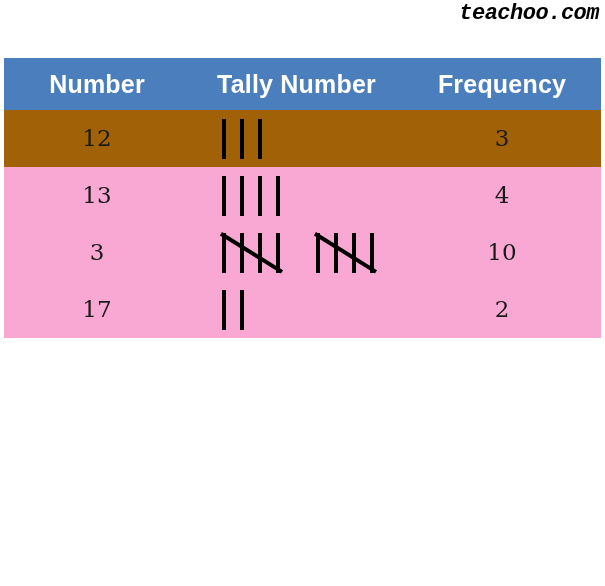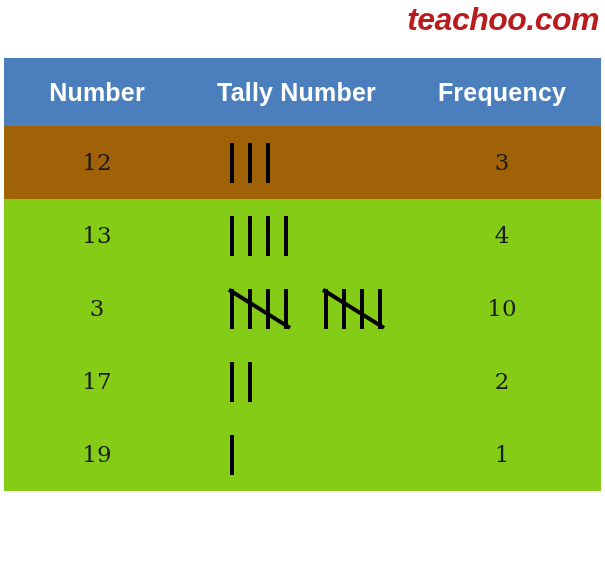--- a/index.html
+++ b/index.html
@@ -13,43 +13,43 @@
     position: relative;
     font-family: "Liberation Sans", sans-serif;
     overflow: hidden;
   }
 
   
   #watermark {
     position: absolute;
     top: 2px;
     right: 6px;
-    font-family: Liberation Sans, sans-serif;
+    font-family: Liberation Mono, monospace;
     font-style: italic;
     font-weight: bold;
-    font-size: 32px;
+    font-size: 22px;
     letter-spacing: -0.5px;
-    color: #b91c1c;
+    color: #000000;
     line-height: 1.1;
     white-space: nowrap;
   }
 
   
   #tally-table {
     position: absolute;
     top: 58px;
     left: 4px;
     width: 597px;
     border-collapse: separate;
     border-spacing: 0;
     table-layout: fixed;
   }
   #tally-table th,
   #tally-table td {
-    padding: 8px;
+    padding: 0;
     margin: 1px;
     border: 0;
     text-align: center;
     vertical-align: middle;
   }
 
   
   col.c-number    { width: 186px; }
   col.c-tally     { width: 213px; }
   col.c-frequency { width: 198px; }
@@ -70,21 +70,21 @@
 
   
   tbody tr { height: 57px; }
   tbody td {
     height: 57px;
     border-right: 3px solid #ffffff;
     border-bottom: 2px solid #ffffff;
   }
   tbody td:last-child { border-right: 0; }
   tbody tr.odd  td { background: #a16207; }
-  tbody tr.even td { background: #84cc16; }
+  tbody tr.even td { background: #f9a8d4; }
 
   .cell-number,
   .cell-frequency {
     font-family: "DejaVu Serif", serif;
     font-size: 23px;
     color: #1a1a1a;
     line-height: 57px;
   }
 
   
@@ -207,25 +207,14 @@
         <td class="cell-tally">
           <div class="tally-cell-inner">
             <div class="tally-group single">
               <div class="stroke"></div>
               <div class="stroke"></div>
             </div>
           </div>
         </td>
         <td class="cell-frequency">2</td>
       </tr>
-      <tr class="even">
-        <td class="cell-number">19</td>
-        <td class="cell-tally">
-          <div class="tally-cell-inner">
-            <div class="tally-group single">
-              <div class="stroke"></div>
-            </div>
-          </div>
-        </td>
-        <td class="cell-frequency">1</td>
-      </tr>
     </tbody>
 </table>
 
 </body></html>

